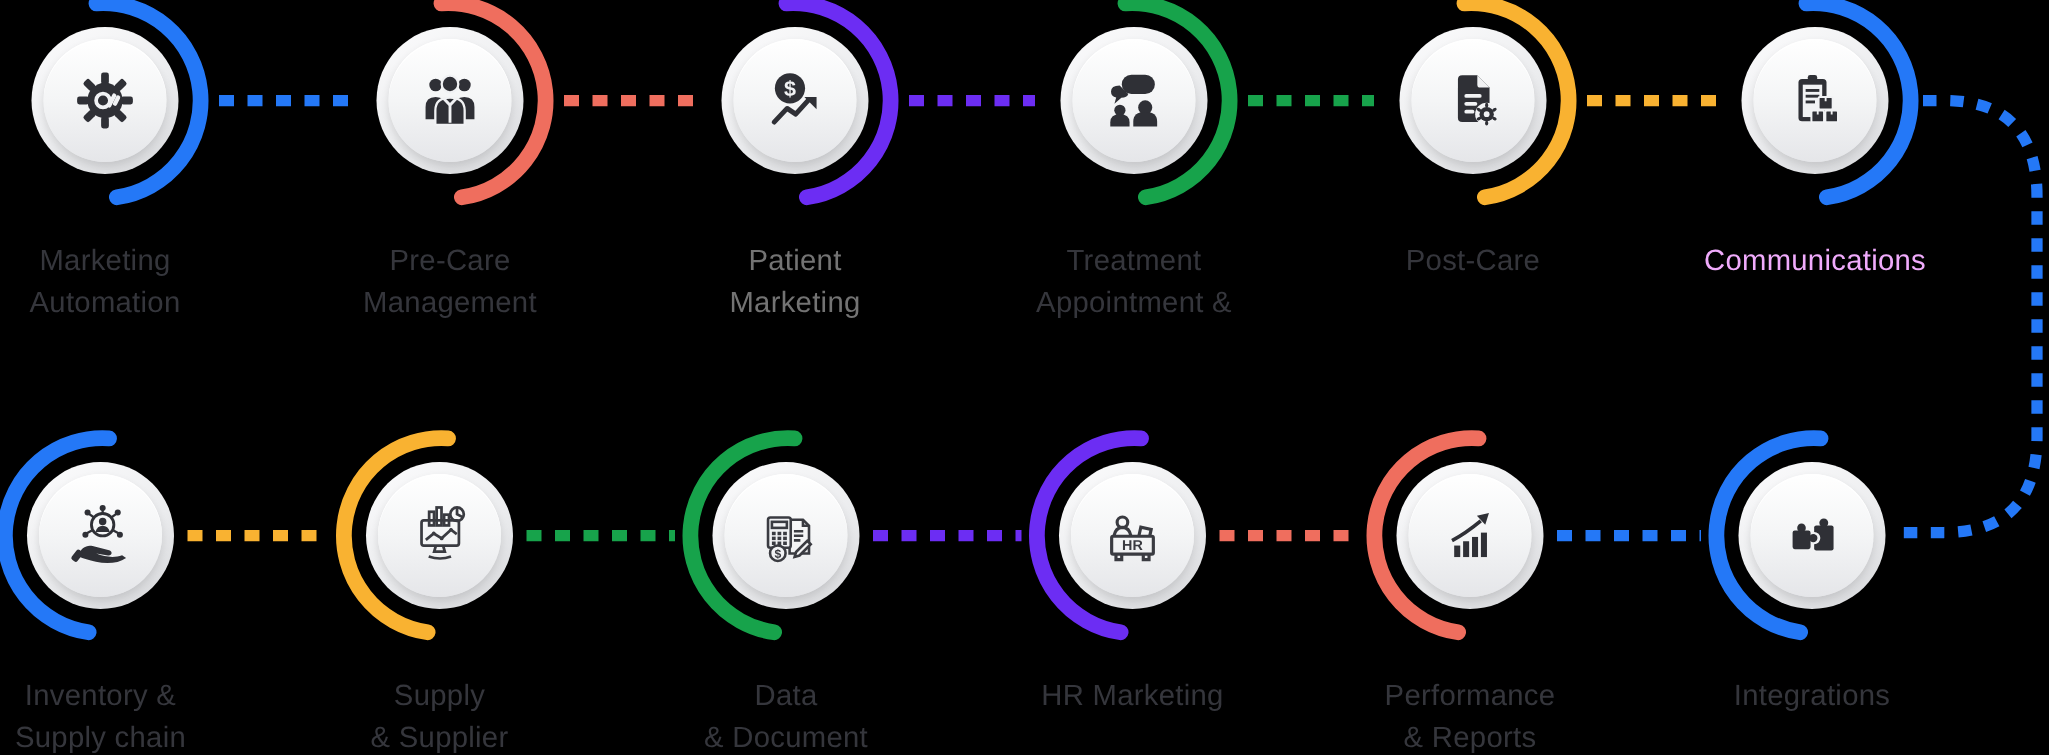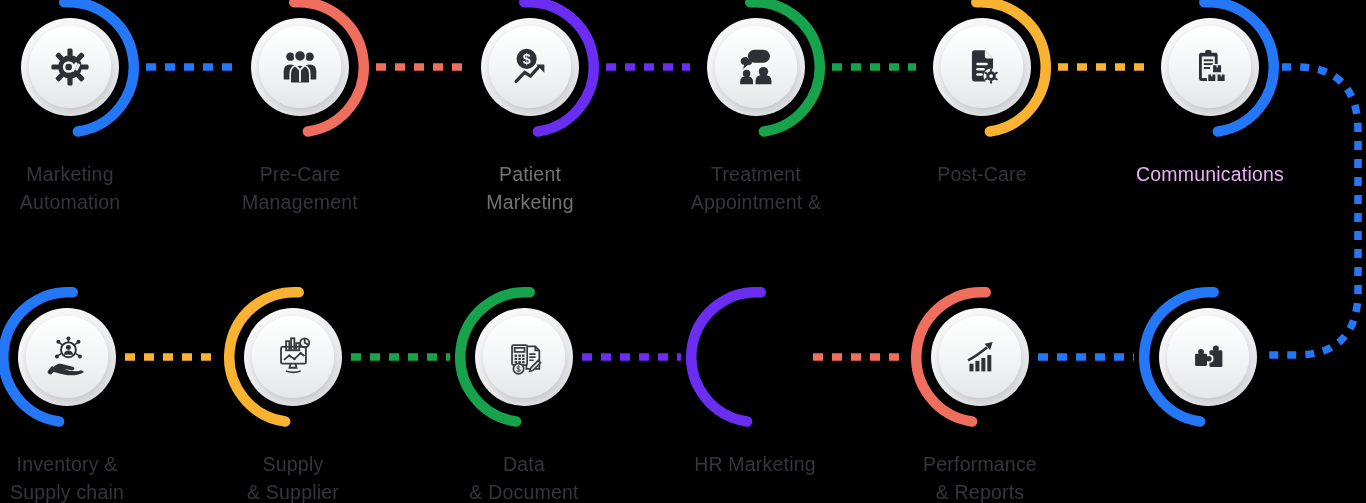--- a/index.html
+++ b/index.html
@@ -299,20 +299,34 @@
        </div>
        <div class="label" style="color:#35363c">
         <div>Data</div>
         <div>&amp; Document</div>
       </div>
     </div>
     <div class="item" style="left: 645px; top: 282px;">
       <svg class="arc" viewBox="0 0 150 150">
          <path d="M80.7 10.3 A65 65 0 0 0 67.1 139.5" fill="none" stroke="#6c2df3" stroke-width="10.5" stroke-linecap="round"></path>
        </svg>
+       <div class="disc">
+         <div class="disc-inner">
+           <svg class="ic" viewBox="0 0 48 48" style="color:#3a3b41">
+            <g fill="none" stroke="currentColor" stroke-width="2.2">
+   <circle cx="17" cy="14.8" r="3.7"></circle>
+              <path d="M11 24.5 q1.2-6.2 6-6.2 q4.8 0 6 6.2"></path>
+   <path d="M28.5 24 l1.3-5.8 7.2 1.6 -1 4.4"></path>
+   <rect x="9.5" y="24.5" width="29" height="12.5" rx="1"></rect>
+   <path d="M12.5 37 v3.8 h4 V37 M31.5 37 v3.8 h4 V37"></path>
+            </g>
+   <text x="24" y="34.4" font-size="10" font-weight="700" text-anchor="middle" fill="currentColor" font-family="Liberation Sans, DejaVu Sans, sans-serif">HR</text>
+          </svg>
+         </div>
+       </div>
        <div class="label" style="color:#35363c">
         <div>HR Marketing</div>
       </div>
     </div>
     <div class="item" style="left: 870px; top: 282px;">
       <svg class="arc" viewBox="0 0 150 150">
          <path d="M80.7 10.3 A65 65 0 0 0 67.1 139.5" fill="none" stroke="#ef6e5e" stroke-width="10.5" stroke-linecap="round"></path>
        </svg>
        <div class="disc">
          <div class="disc-inner">
@@ -346,14 +360,17 @@
             </g>
    <circle cx="25.5" cy="25.8" r="4.3" fill="var(--hole)"></circle>
    <g fill="currentColor">
               <rect x="10.5" y="20.5" width="12.5" height="13" rx="1.5"></rect>
               <circle cx="16.7" cy="18.7" r="3"></circle>
               <circle cx="24.9" cy="25.8" r="2.9"></circle>
             </g>
           </svg>
          </div>
        </div>
+       <div class="label" style="color:#35363c">
+        <div>Integrations</div>
+      </div>
     </div>
   </div>
 
 </body></html>

